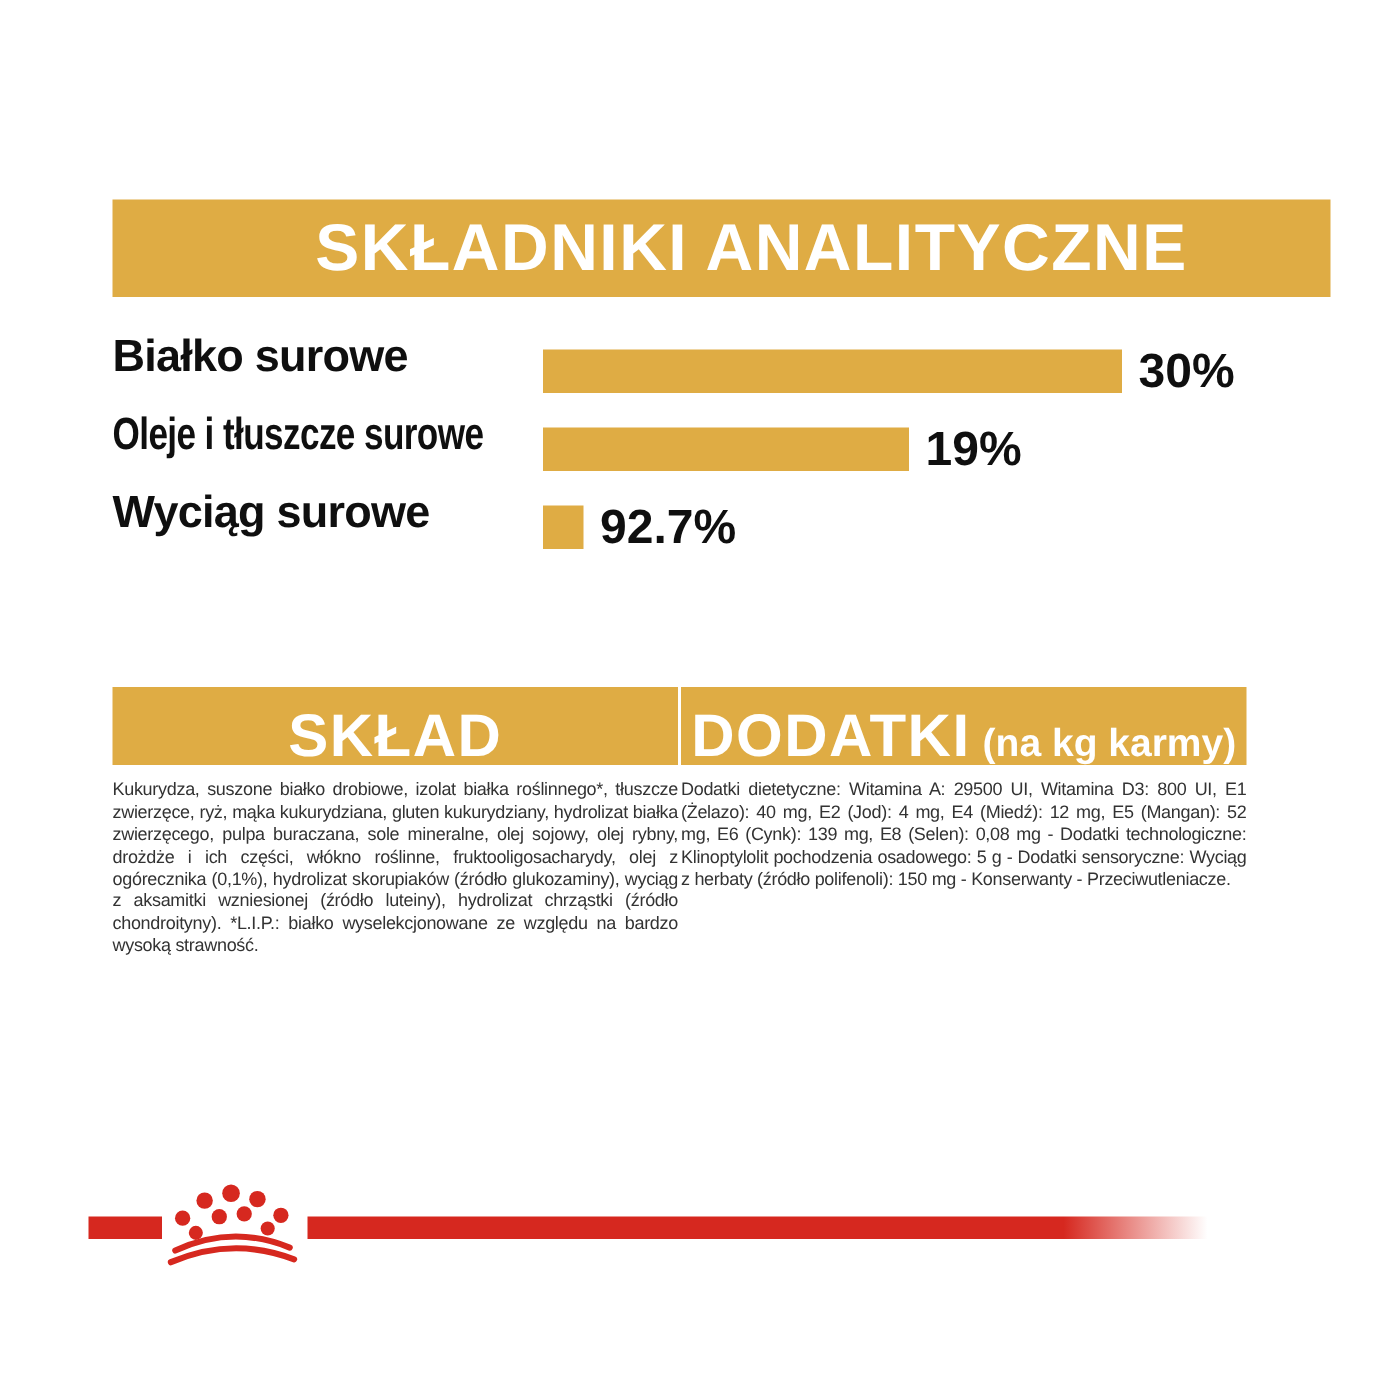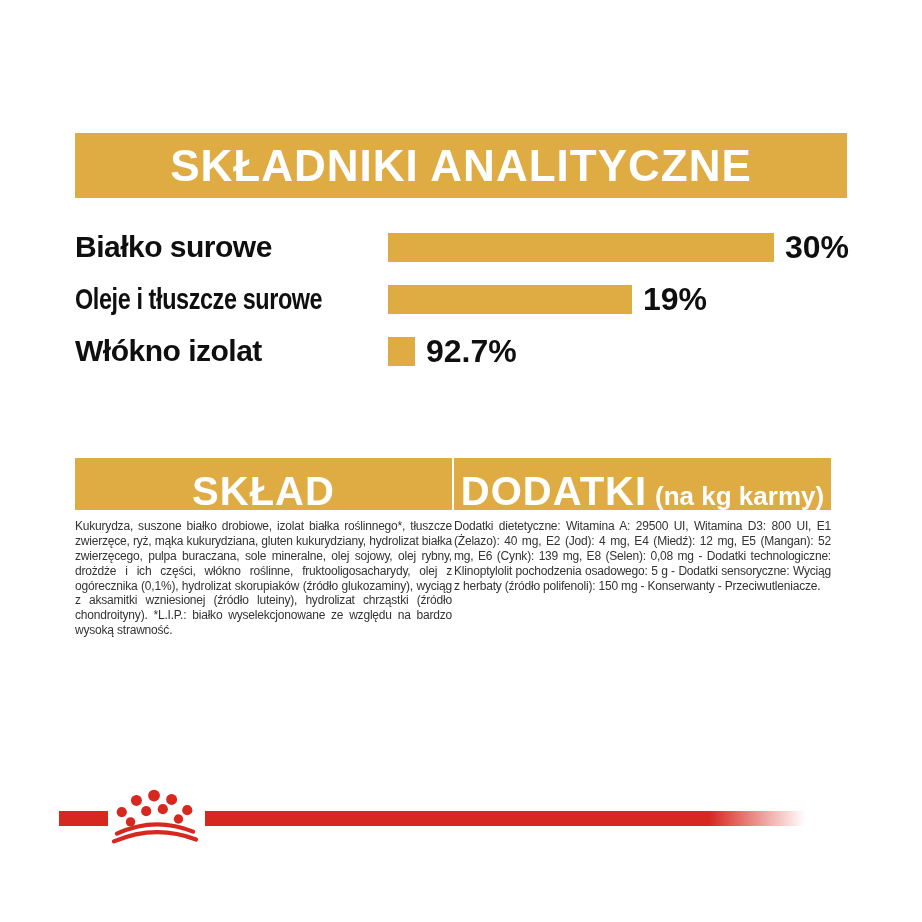--- a/index.html
+++ b/index.html
@@ -4,25 +4,25 @@
 <style>
   html,body{margin:0;padding:0;background:#fff;}
   .canvas{
     position:relative;width:922px;height:922px;background:#fff;overflow:hidden;
     font-family:"Liberation Sans", sans-serif;
   }
   
   .banner{
     position:absolute;left:75px;top:133px;width:772px;height:65px;
     background:#DFAC44;color:#fff;text-align:center;line-height:65px;
-    font-weight:bold;font-size:44px;letter-spacing:1px;white-space:nowrap;
+    font-weight:bold;font-size:44px;letter-spacing:1px;white-space:nowrap;padding-left:40px;
   }
   
   .chart{position:absolute;left:75px;top:221px;width:800px;}
-  .crow{display:flex;align-items:center;height:52px;gap:26px;}
+  .crow{display:flex;height:52px;}
   .clabel{
     width:287px;flex:0 0 287px;font-weight:bold;font-size:30px;color:#0f0f0f;
     white-space:nowrap;letter-spacing:-0.5px;overflow:visible;
   }
   .crow:nth-child(2) .clabel{transform:scaleX(0.78);transform-origin:left center;}
   .ctrack{display:flex;align-items:center;width:513px;}
   .cbar{height:29px;background:#DFAC44;flex:0 0 auto;}
   .cval{font-weight:bold;font-size:32px;color:#0f0f0f;margin-left:11px;white-space:nowrap;}
   
   .col{position:absolute;top:458px;width:377px;}
@@ -64,21 +64,21 @@
       </div>
     </div>
     <div class="crow">
       <div class="clabel">Oleje i tłuszcze surowe</div>
       <div class="ctrack">
         <div class="cbar" style="width: 244px; background: rgb(223, 172, 68);"></div>
         <div class="cval">19%</div>
       </div>
     </div>
     <div class="crow">
-      <div class="clabel">Włókno izolat</div>
+      <div class="clabel">Wyciąg surowe</div>
       <div class="ctrack">
         <div class="cbar" style="width: 27px; background: rgb(223, 172, 68);"></div>
         <div class="cval">92.7%</div>
       </div>
     </div>
   </div>
 
   <div class="col col-left">
     <div class="colhead">
       <span class="big">SKŁAD</span>

